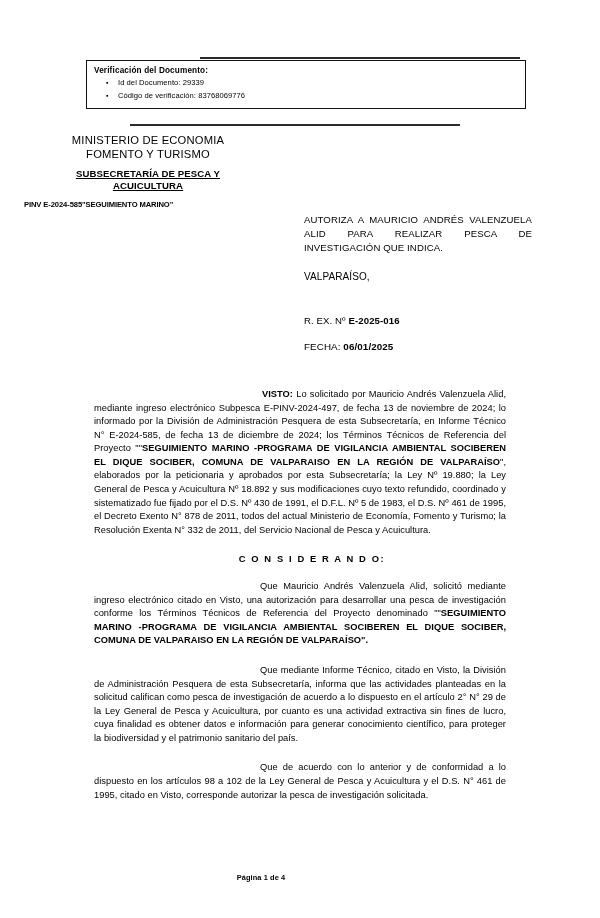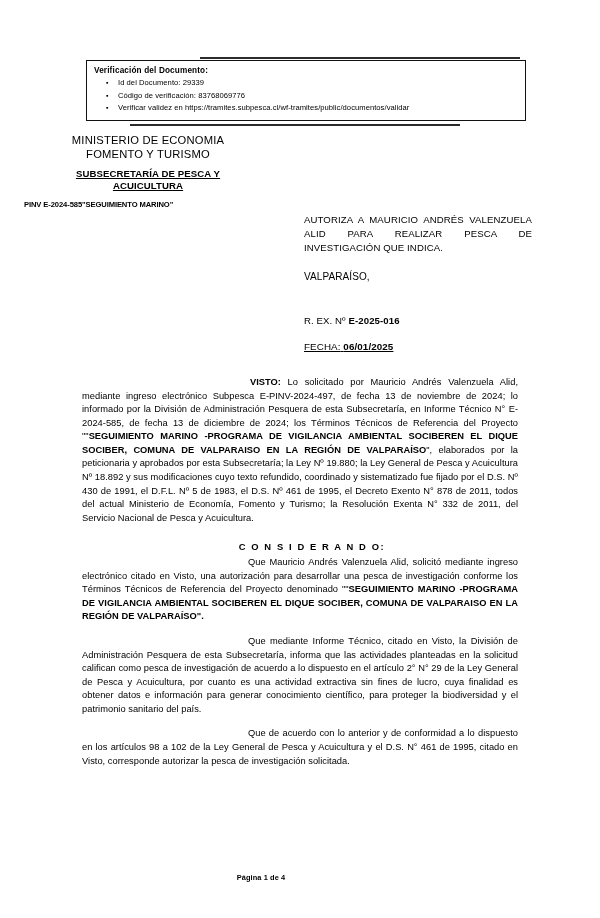--- a/index.html
+++ b/index.html
@@ -134,35 +134,34 @@
     font-size: 9.6px;
     letter-spacing: 0.1px;
   }
   .resol-line b, .date-line b {
     font-weight: bold;
   }
   .date-line {
     margin-top: 15px;
     font-size: 9.8px;
     letter-spacing: 0.1px;
-    text-decoration: underline;
   }
 
   
   .body-block {
     position: absolute;
     left: 78px;
     top: 372px;
     width: 444px;
   }
   .para {
     font-size: 9.3px;
     line-height: 1.46;
     text-align: justify;
-    margin: 4px;
+    margin: 16px;
     letter-spacing: 0.02px;
   }
   .para + .para {
     margin-top: 11px;
   }
   .indent {
     display: inline-block;
     width: 168px;
   }
   .indent-sm {
@@ -202,24 +201,20 @@
     <div class="verif-title">Verificación del Documento:</div>
     <ul class="verif-list">
       <li>
         <span class="bullet">▪</span>
         <span>Id del Documento: 29339</span>
       </li>
       <li>
         <span class="bullet">▪</span>
         <span>Código de verificación: 83768069776</span>
       </li>
-      <li>
-        <span class="bullet">▪</span>
-        <span>Verificar validez en https://tramites.subpesca.cl/wf-tramites/public/documentos/validar</span>
-      </li>
     </ul>
   </div>
   <div class="verif-rule-bottom"></div>
 
   <div class="letterhead">
     <div class="lh-ministry">
       <div>MINISTERIO DE ECONOMIA</div>
       <div>FOMENTO Y TURISMO</div>
     </div>
     <div class="lh-sub">

